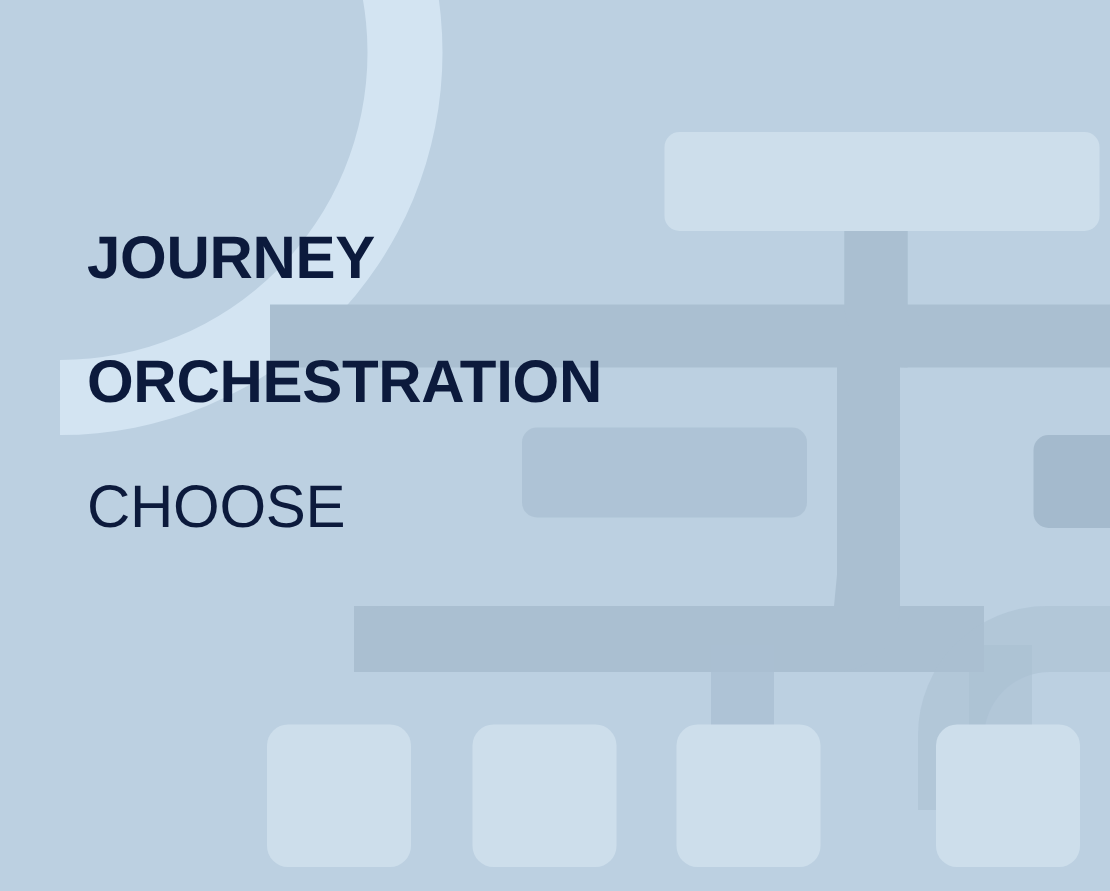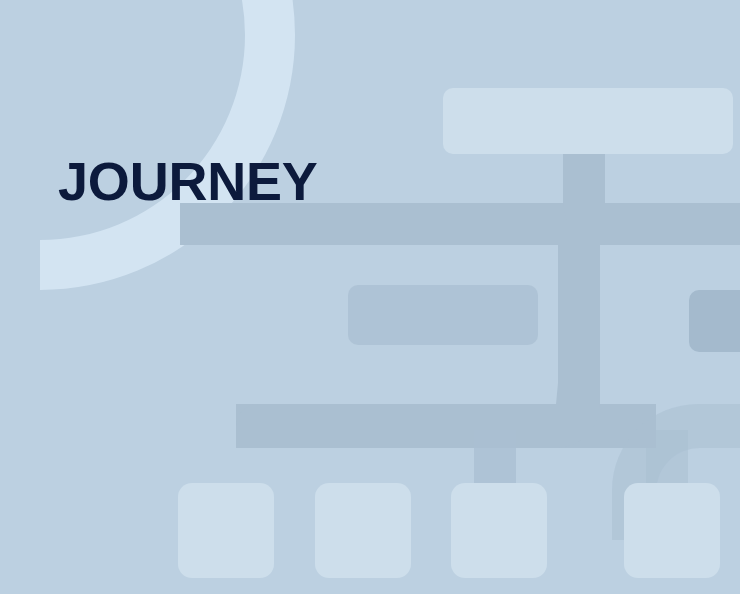--- a/index.html
+++ b/index.html
@@ -22,21 +22,21 @@
     height: 594px;
     display: block;
   }
   #headline {
     position: absolute;
     left: 58px;
     top: 104px;
     width: 600px;
     z-index: 5;
     color: #0c1a3c;
-    font-size: 54px;
+    font-size: 40px;
     line-height: 83px;
     letter-spacing: -0.2px;
     text-transform: uppercase;
     font-weight: 400;
   }
   #headline .hl-strong {
     font-weight: 700;
   }
   #headline .hl-line {
     display: block;
@@ -94,15 +94,21 @@
       <rect x="315" y="483" width="96" height="95" rx="14" fill="#cddeeb"></rect>
       <rect x="451" y="483" width="96" height="95" rx="14" fill="#cddeeb"></rect>
       <rect x="624" y="483" width="96" height="95" rx="14" fill="#cddeeb"></rect>
     </g>
   </svg>
 
   <h1 id="headline">
     <span class="hl-line">
       <span class="hl-strong">JOURNEY</span>
     </span>
+    <span class="hl-line">
+      <span class="hl-strong">ORCHESTRATION</span>
+    </span>
+    <span class="hl-line">
+      <span>CHOOSE</span>
+    </span>
   </h1>
 
 </div>
 
 </body></html>

